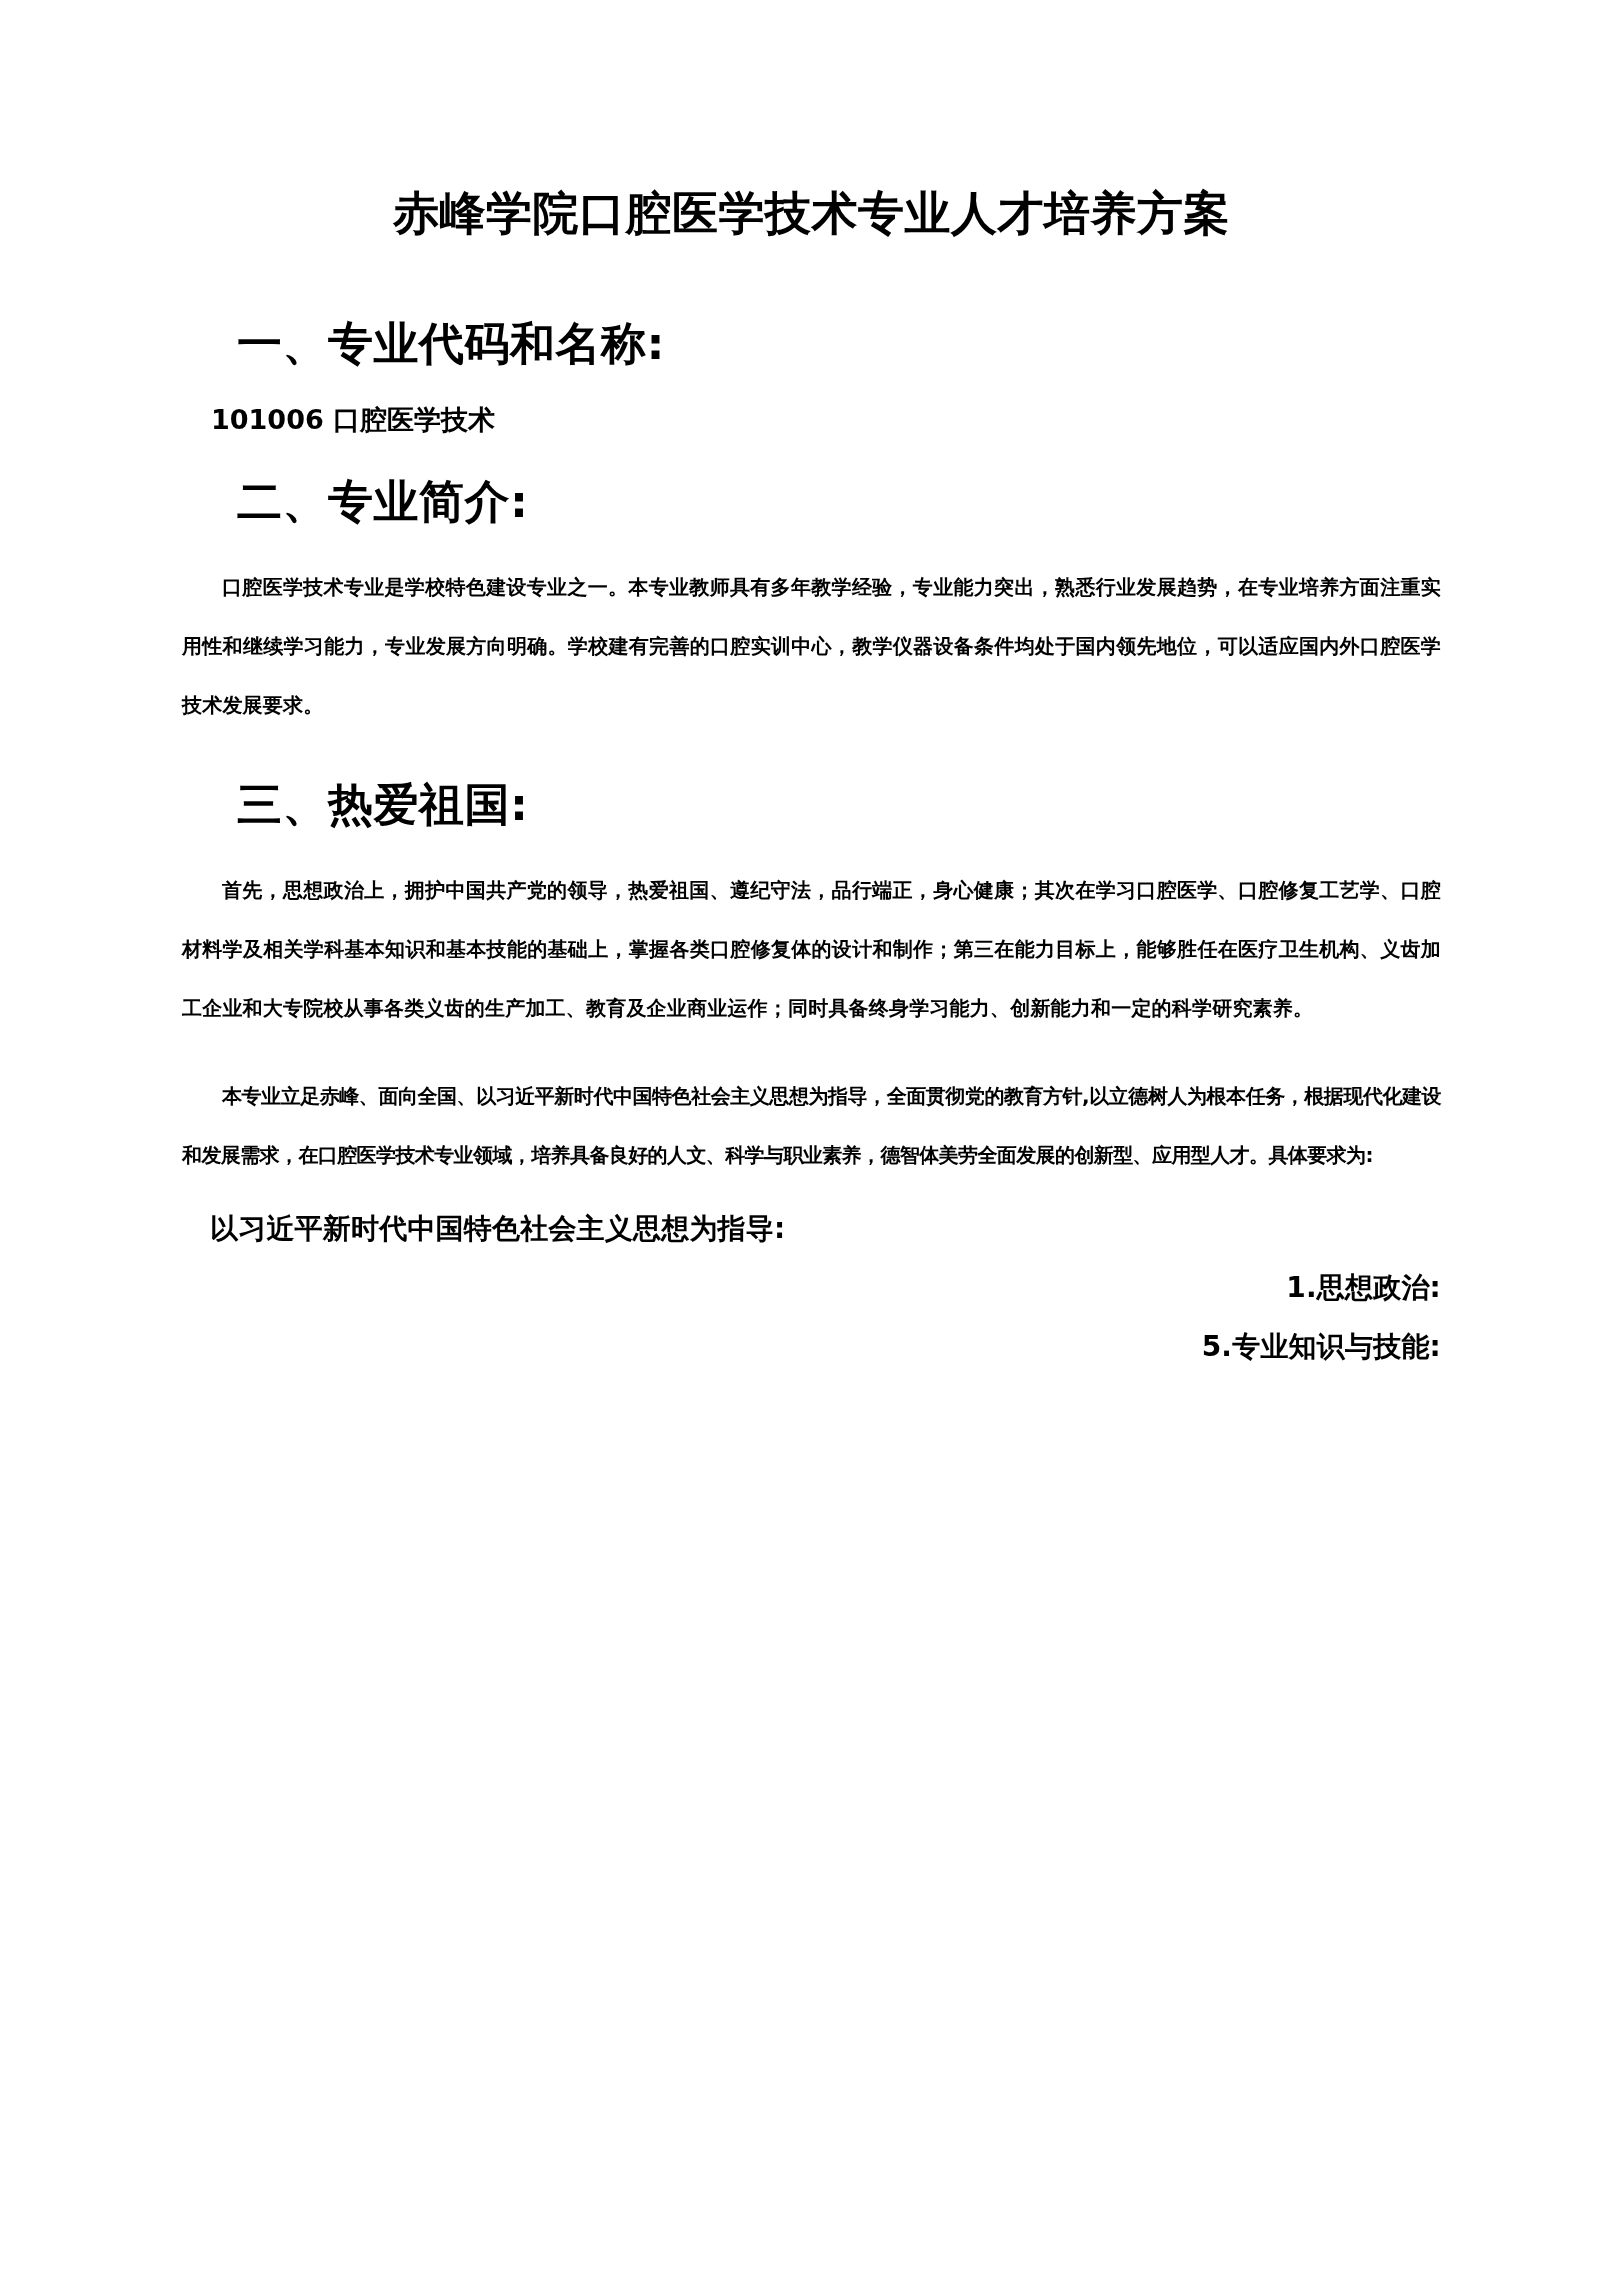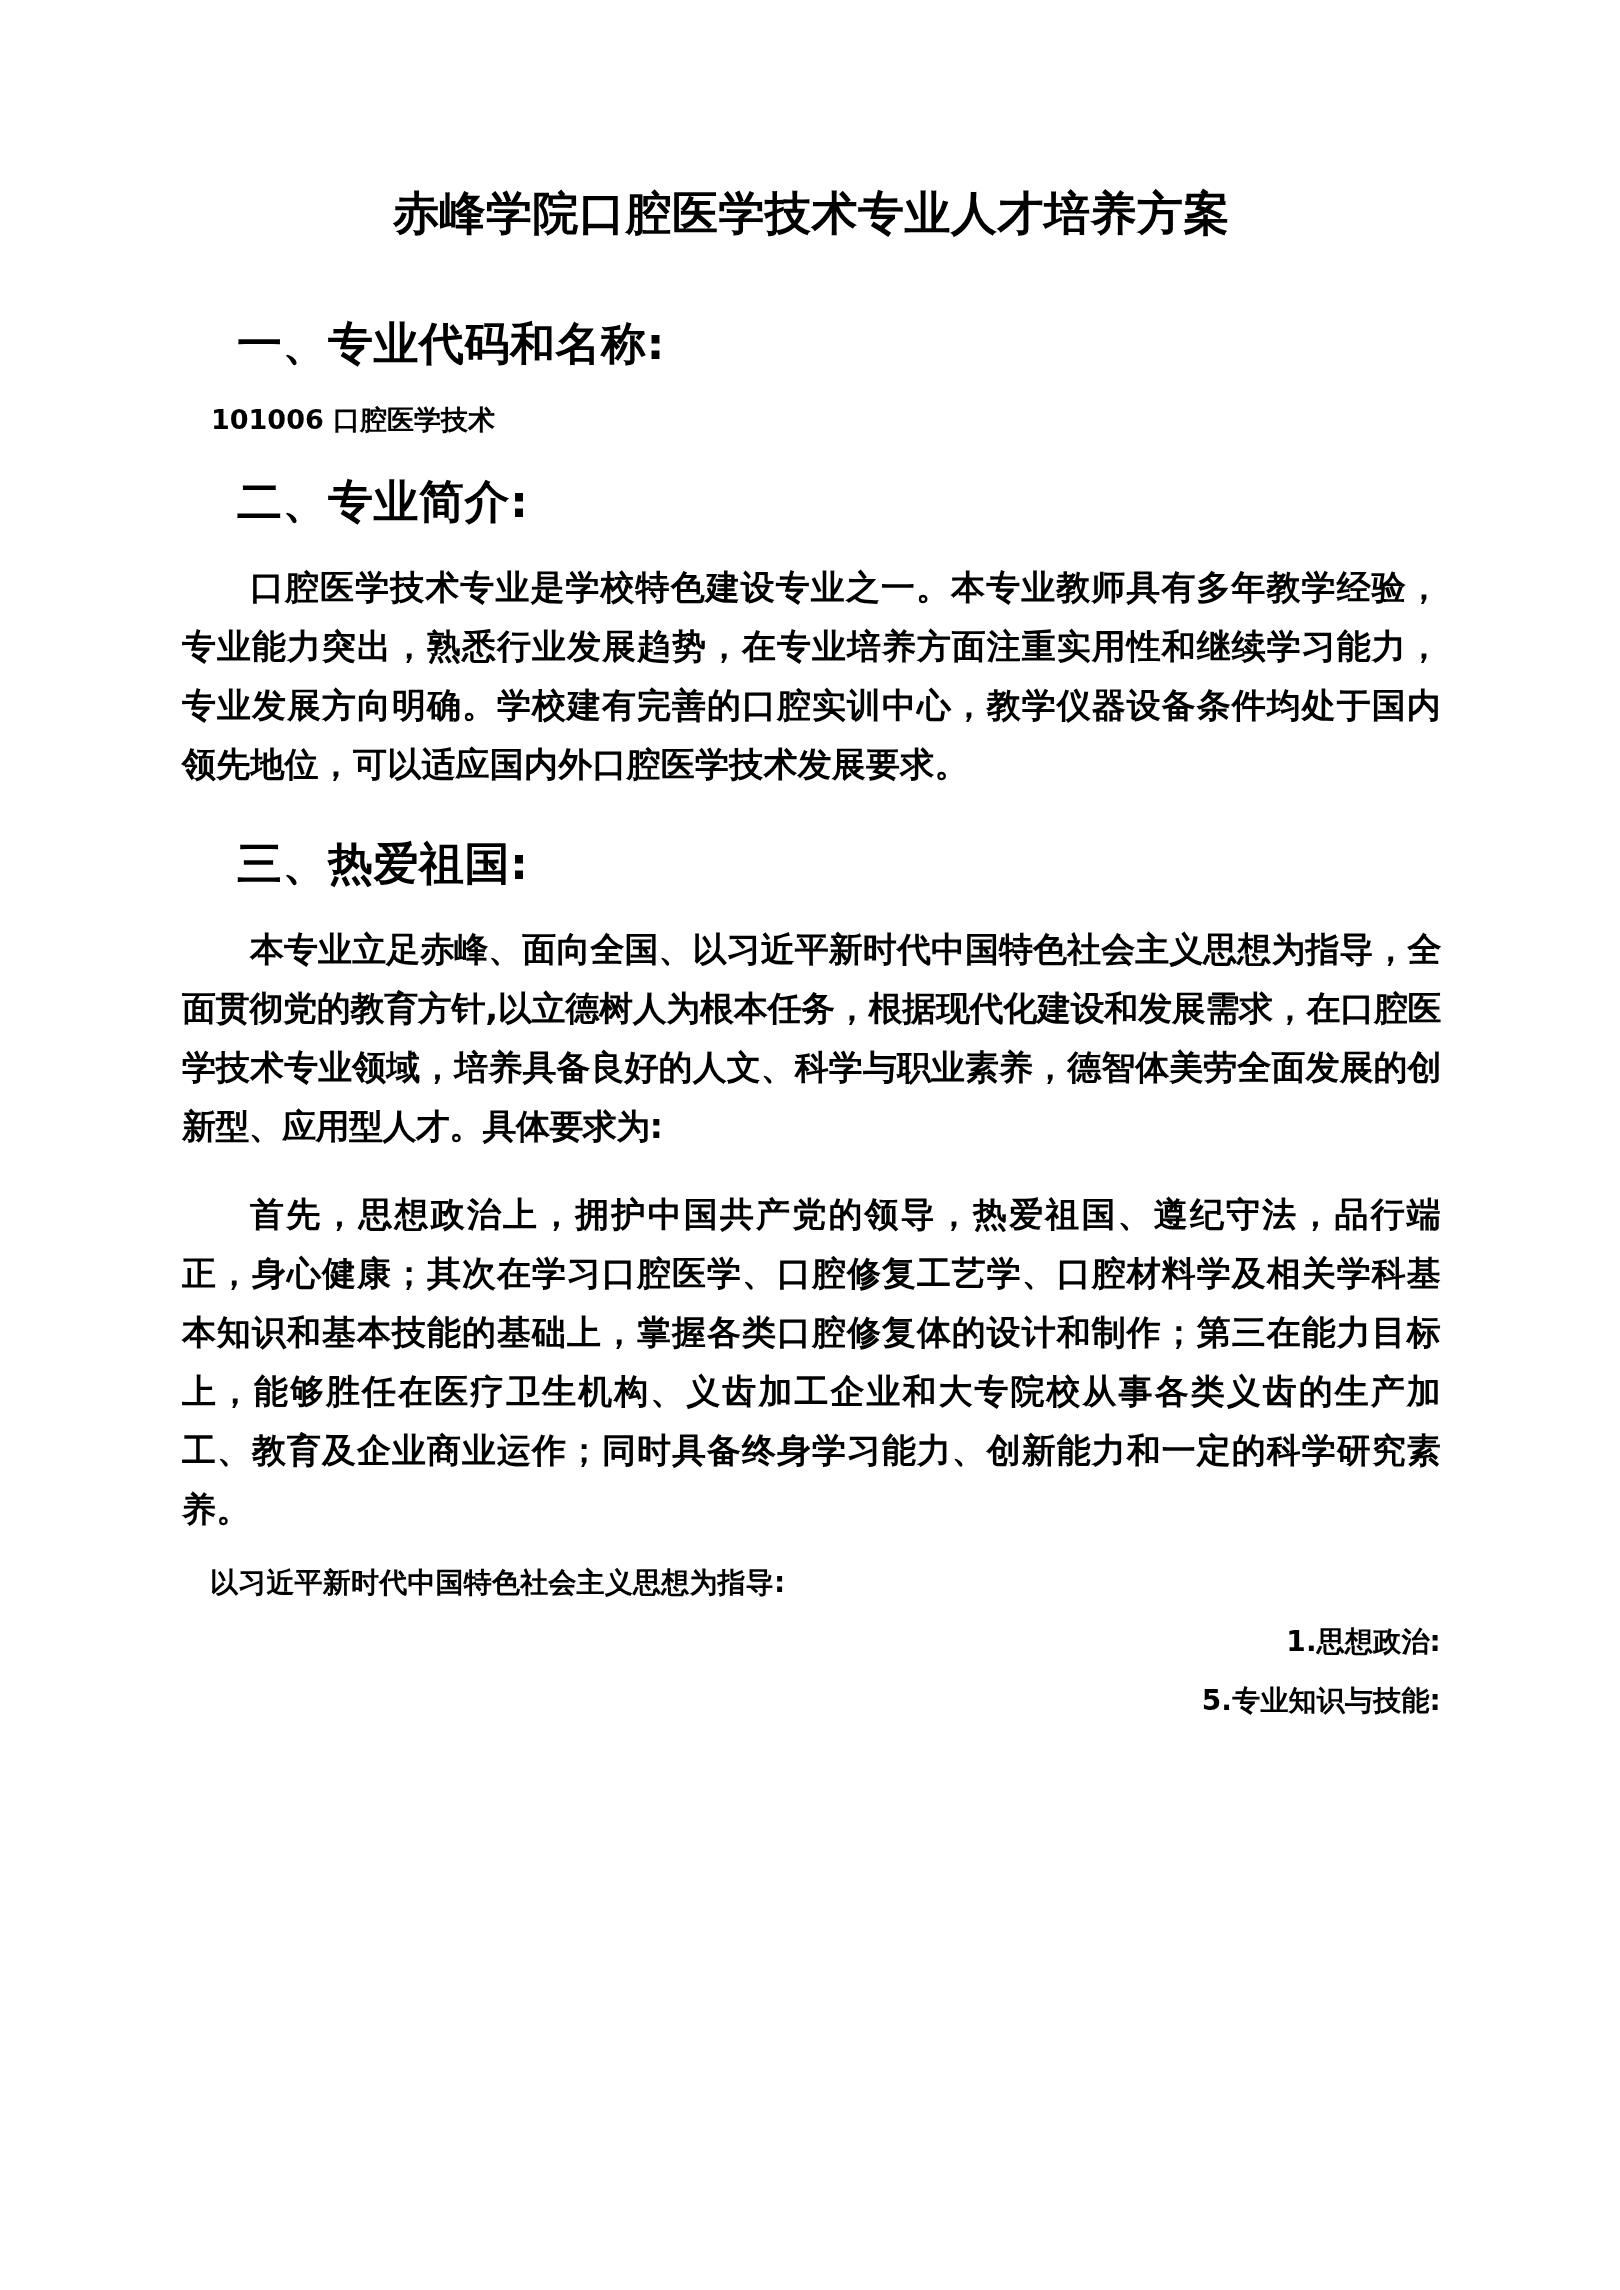--- a/index.html
+++ b/index.html
@@ -50,21 +50,21 @@
   .h3-gap { margin-top: 43px; }
   .code-line {
     font-size: 27px;
     font-weight: 600;
     line-height: 1.2;
     margin: 0;
     padding-left: 29px;
     margin-top: 33px;
   }
   .body-para {
-    font-size: 34px;
+    font-size: 20px;
     font-weight: 700;
     line-height: 59px;
     margin: 0;
     text-align: justify;
     text-justify: inter-character;
     text-indent: 2em;
     letter-spacing: 0.2px;
   }
   .para-gap { margin-top: 29px; }
   .body-para.tight {
@@ -95,23 +95,23 @@
     <h2 class="section-heading h1-gap">一、专业代码和名称:</h2>
 
     <p class="code-line">101006  口腔医学技术</p>
 
     <h2 class="section-heading h2-gap">二、专业简介:</h2>
 
     <p class="body-para para-gap">口腔医学技术专业是学校特色建设专业之一。本专业教师具有多年教学经验，专业能力突出，熟悉行业发展趋势，在专业培养方面注重实用性和继续学习能力，专业发展方向明确。学校建有完善的口腔实训中心，教学仪器设备条件均处于国内领先地位，可以适应国内外口腔医学技术发展要求。</p>
 
     <h2 class="section-heading h3-gap">三、热爱祖国:</h2>
 
+    <p class="body-para para-gap">首先，思想政治上，拥护中国共产党的领导，热爱祖国、遵纪守法，品行端正，身心健康；其次在学习口腔医学、口腔修复工艺学、口腔材料学及相关学科基本知识和基本技能的基础上，掌握各类口腔修复体的设计和制作；第三在能力目标上，能够胜任在医疗卫生机构、义齿加工企业和大专院校从事各类义齿的生产加工、教育及企业商业运作；同时具备终身学习能力、创新能力和一定的科学研究素养。</p>
+
     <p class="body-para para-gap tight">本专业立足赤峰、面向全国、以习近平新时代中国特色社会主义思想为指导，全面贯彻党的教育方针,以立德树人为根本任务，根据现代化建设和发展需求，在口腔医学技术专业领域，培养具备良好的人文、科学与职业素养，德智体美劳全面发展的创新型、应用型人才。具体要求为:</p>
-
-    <p class="body-para para-gap">首先，思想政治上，拥护中国共产党的领导，热爱祖国、遵纪守法，品行端正，身心健康；其次在学习口腔医学、口腔修复工艺学、口腔材料学及相关学科基本知识和基本技能的基础上，掌握各类口腔修复体的设计和制作；第三在能力目标上，能够胜任在医疗卫生机构、义齿加工企业和大专院校从事各类义齿的生产加工、教育及企业商业运作；同时具备终身学习能力、创新能力和一定的科学研究素养。</p>
 
     <p class="sub-line sub-gap">以习近平新时代中国特色社会主义思想为指导:</p>
 
     <p class="sub-line num">1.思想政治:</p>
 
 
     <p class="sub-line num">5.专业知识与技能:</p>
 
   </div>
 </div>

